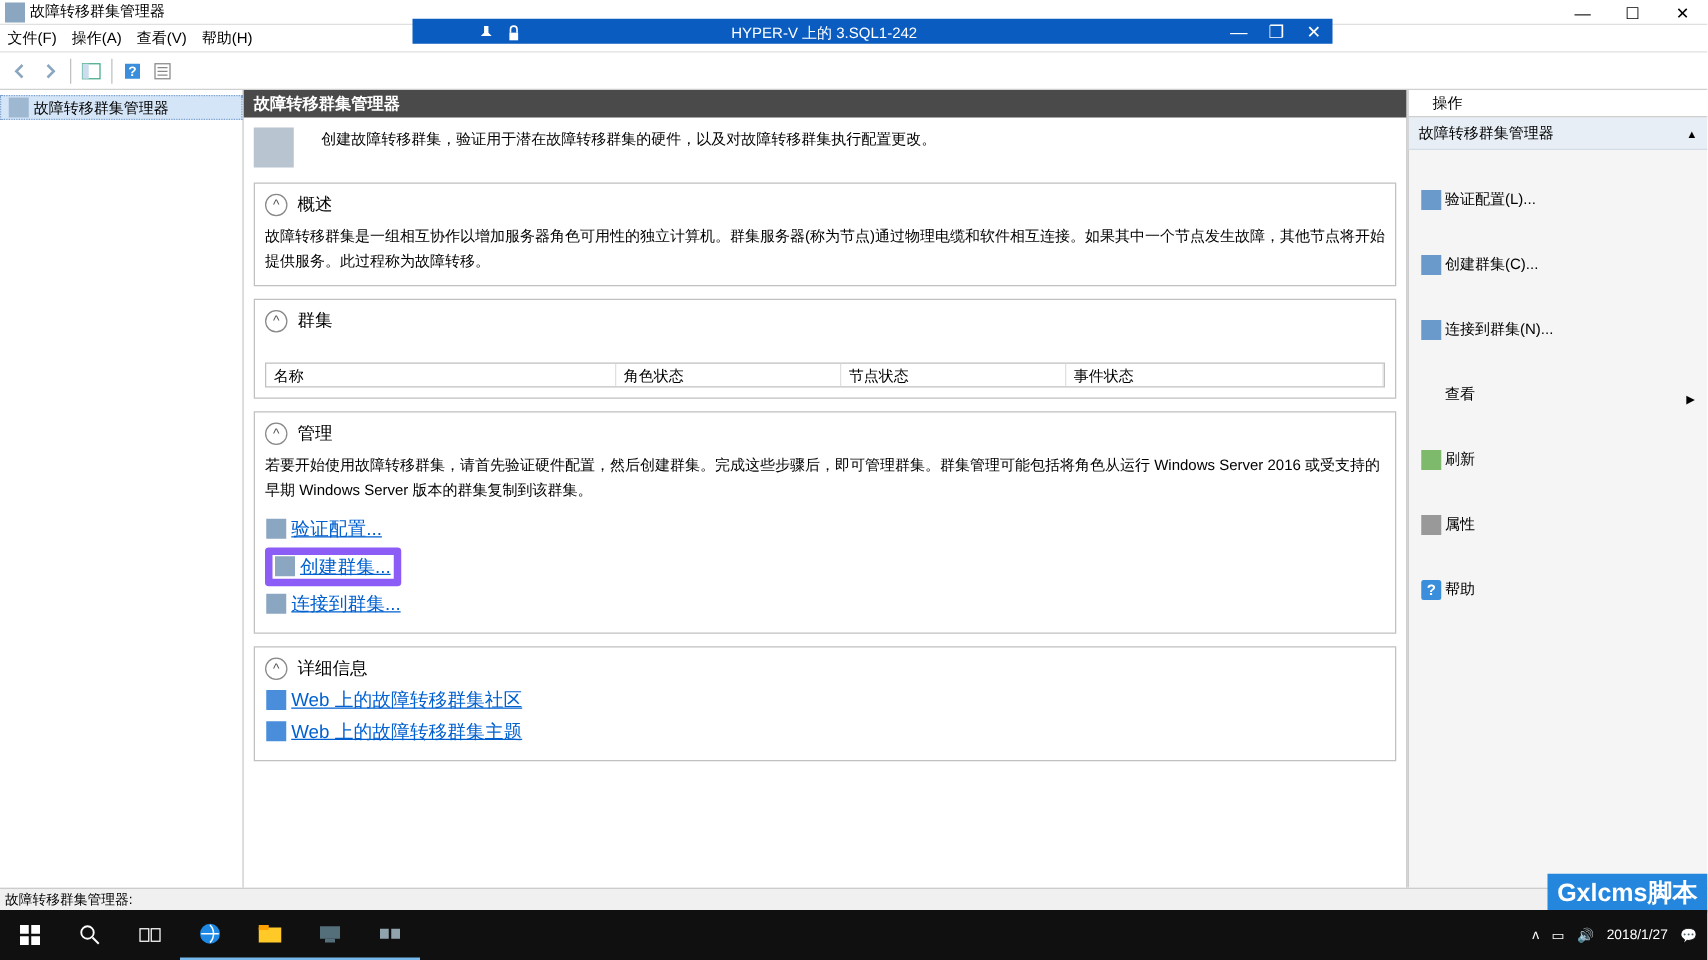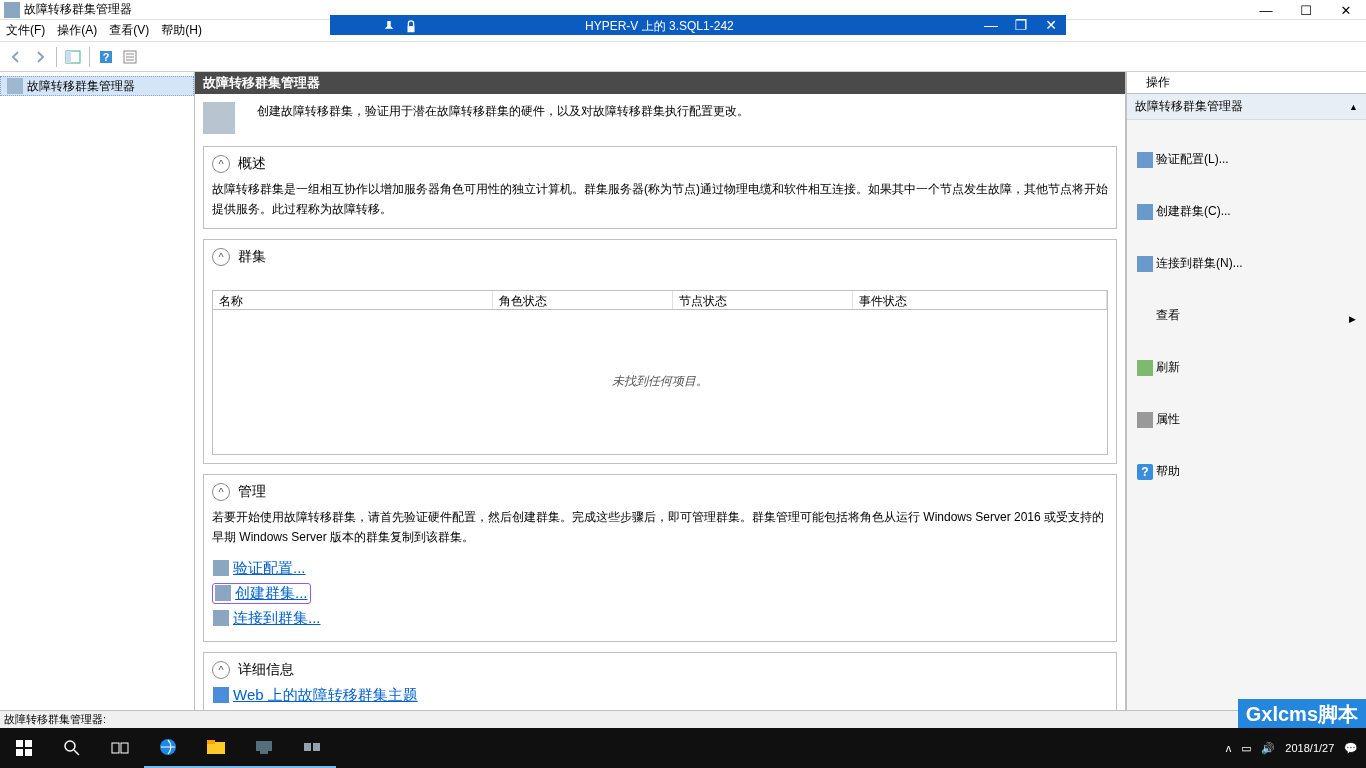--- a/index.html
+++ b/index.html
@@ -56,21 +56,21 @@
 .cluster-table { margin-top: 24px; }
 .cluster-thead { display: flex; border: 1px solid #c0c0c0; background: #fff; height: 20px; font-size: 12px; }
 .cluster-thead .col { padding: 2px 6px; border-right: 1px solid #e0e0e0; }
 .col-name { flex: 0 0 280px; }
 .col-role { flex: 0 0 180px; }
 .col-node { flex: 0 0 180px; }
 .col-event { flex: 1; }
 .cluster-empty { border: 1px solid #c0c0c0; border-top: none; height: 145px; display: flex; align-items: center; justify-content: center; font-style: italic; color: #555; font-size: 12px; }
 
 .link-row { display: flex; align-items: center; gap: 4px; margin: 4px 0; padding: 1px; }
-.link-row.highlighted { border: 1px solid #8b5cf6; border-radius: 3px; padding: 0px 2px; width: fit-content; }
+.link-row.highlighted { border: 6px solid #8b5cf6; border-radius: 3px; padding: 0px 2px; width: fit-content; }
 .link-row .licon { width: 16px; height: 16px; background: #8aa6c1; flex-shrink: 0; }
 .link-row a { color: #0060d0; text-decoration: underline; font-size: 15px; }
 
 .actions-pane { width: 240px; background: #f5f5f5; border-left: 1px solid #c0c0c0; }
 .actions-hdr { background: #fff; height: 22px; display: flex; align-items: center; padding-left: 19px; font-size: 12px; border-bottom: 1px solid #c0c0c0;}
 .actions-group-hdr { background: #e8eef5; padding: 4px 8px; font-size: 12px; display: flex; justify-content: space-between; align-items: center; border-bottom: 1px solid #d4dce5; }
 .actions-group-hdr .tri { font-size: 9px; }
 .action-item { display: flex; align-items: flex-end; padding: 4px 10px; font-size: 12px; gap: 3px; margin-top: 27px; }
 .action-item .aicon { width: 16px; height: 16px; display: flex; align-items: center; justify-content: center; font-size: 12px; }
 .action-item .arrow { margin-left: auto; font-size: 9px; }
@@ -197,21 +197,20 @@
           <div class="expander">^</div>
           <div class="section-title">群集</div>
         </div>
         <div class="cluster-table">
           <div class="cluster-thead">
             <div class="col col-name">名称</div>
             <div class="col col-role">角色状态</div>
             <div class="col col-node">节点状态</div>
             <div class="col col-event">事件状态</div>
           </div>
-          <div class="cluster-empty">未找到任何项目。</div>
         </div>
       </div>
 
       <div class="section">
         <div class="section-hdr">
           <div class="expander">^</div>
           <div class="section-title">管理</div>
         </div>
         <div class="section-body">若要开始使用故障转移群集，请首先验证硬件配置，然后创建群集。完成这些步骤后，即可管理群集。群集管理可能包括将角色从运行 Windows Server 2016 或受支持的早期 Windows Server 版本的群集复制到该群集。</div>
         <div style="height:6px"></div>
@@ -229,25 +228,25 @@
         </div>
       </div>
 
       <div class="section" style="margin-bottom:0">
         <div class="section-hdr">
           <div class="expander">^</div>
           <div class="section-title">详细信息</div>
         </div>
         <div class="link-row">
           <div class="licon" style="background:#4a8edb"></div>
-          <a>Web 上的故障转移群集主题</a>
+          <a>Web 上的故障转移群集社区</a>
         </div>
         <div class="link-row">
           <div class="licon" style="background:#4a8edb"></div>
-          <a>Web 上的故障转移群集社区</a>
+          <a>Web 上的故障转移群集主题</a>
         </div>
       </div>
     </div>
   </div>
 
   <div class="actions-pane">
     <div class="actions-hdr">操作</div>
     <div class="actions-group-hdr">
       <span>故障转移群集管理器</span>
       <span class="tri">▲</span>

